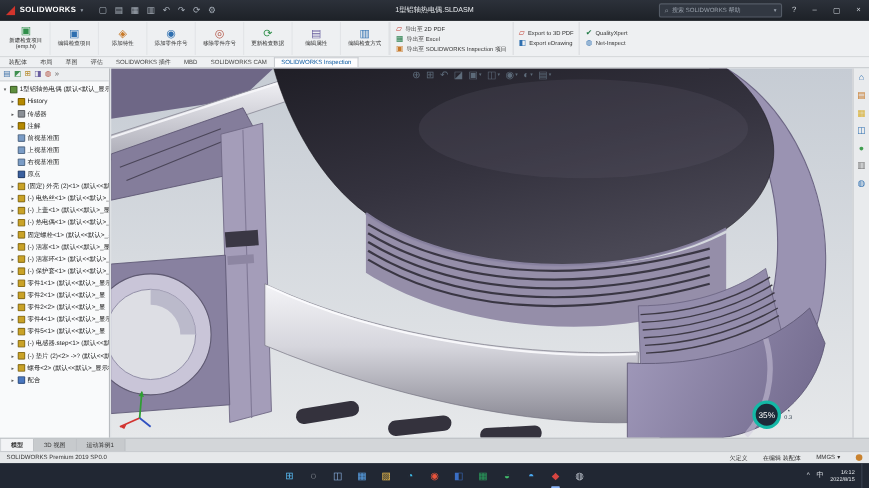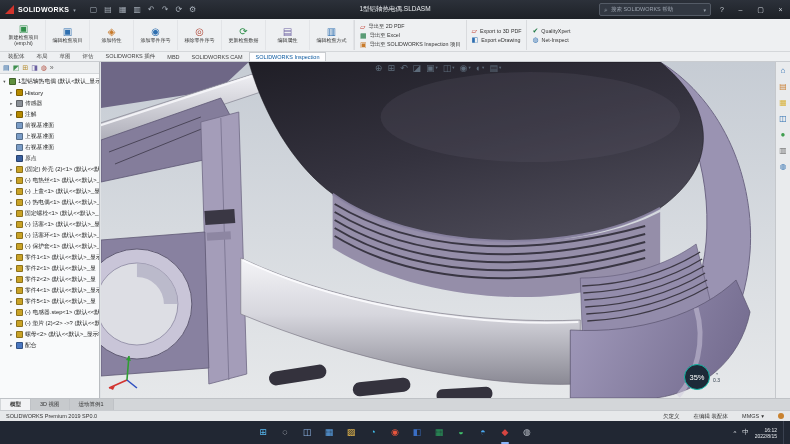--- a/index.html
+++ b/index.html
@@ -49,21 +49,21 @@
   .tr-ar{width:5px;font-size:4.5px;color:#555;flex:none;text-align:center}
   .tr-ic{width:7px;height:7px;flex:none;border-radius:1px;border:1px solid rgba(0,0,0,.3)}
   .tr-lb{font-size:5.8px;color:#1c1c1c}
 
   .viewport{position:absolute;left:101px;top:0;width:674px;height:336px;overflow:hidden}
   .viewport svg{position:absolute;left:0;top:0;width:100%;height:100%}
   .headsup{position:absolute;top:1px;left:50%;transform:translateX(-50%);display:flex;align-items:center;gap:5px;padding:1px 6px}
   .hu-ic{color:#5d6b7a;font-size:9px;display:flex;align-items:center;line-height:1}
   .hu-dd{font-size:4.5px;color:#5d6b7a;margin-left:1px}
   .badge{position:absolute;right:55px;bottom:8px;display:flex;align-items:center;gap:3px}
-  .badge-c{width:26px;height:26px;border-radius:50%;background:#1d2a38;border:1px solid #14b8a6;color:#fff;font-size:7.5px;display:flex;align-items:center;justify-content:center}
+  .badge-c{width:26px;height:26px;border-radius:50%;background:#1d2a38;border:3px solid #14b8a6;color:#fff;font-size:7.5px;display:flex;align-items:center;justify-content:center}
   .badge-s{display:flex;flex-direction:column;align-items:center;gap:1px;color:#2c3a49;font-size:5px;line-height:1}
   .badge-ck{font-size:6px;color:#2c3a49}
 
   .tstrip{position:absolute;right:0;top:0;width:15px;height:336px;background:#e9ebed;border-left:1px solid #c5c8cc;display:flex;flex-direction:column;align-items:center;padding-top:5px;gap:8px}
   .ts-ic{font-size:8px;line-height:1}
 
   
   .btabs{position:absolute;top:398px;left:0;width:790px;height:12px;background:#d3d6d9;border-top:1px solid #bfc2c6;display:flex;padding-left:1px}
   .btab{font-size:5.5px;color:#333;padding:0 9px;display:flex;align-items:center;border-right:1px solid #bfc2c6;background:#c7cacd}
   .btab.active{background:#f2f3f5;font-weight:bold}

